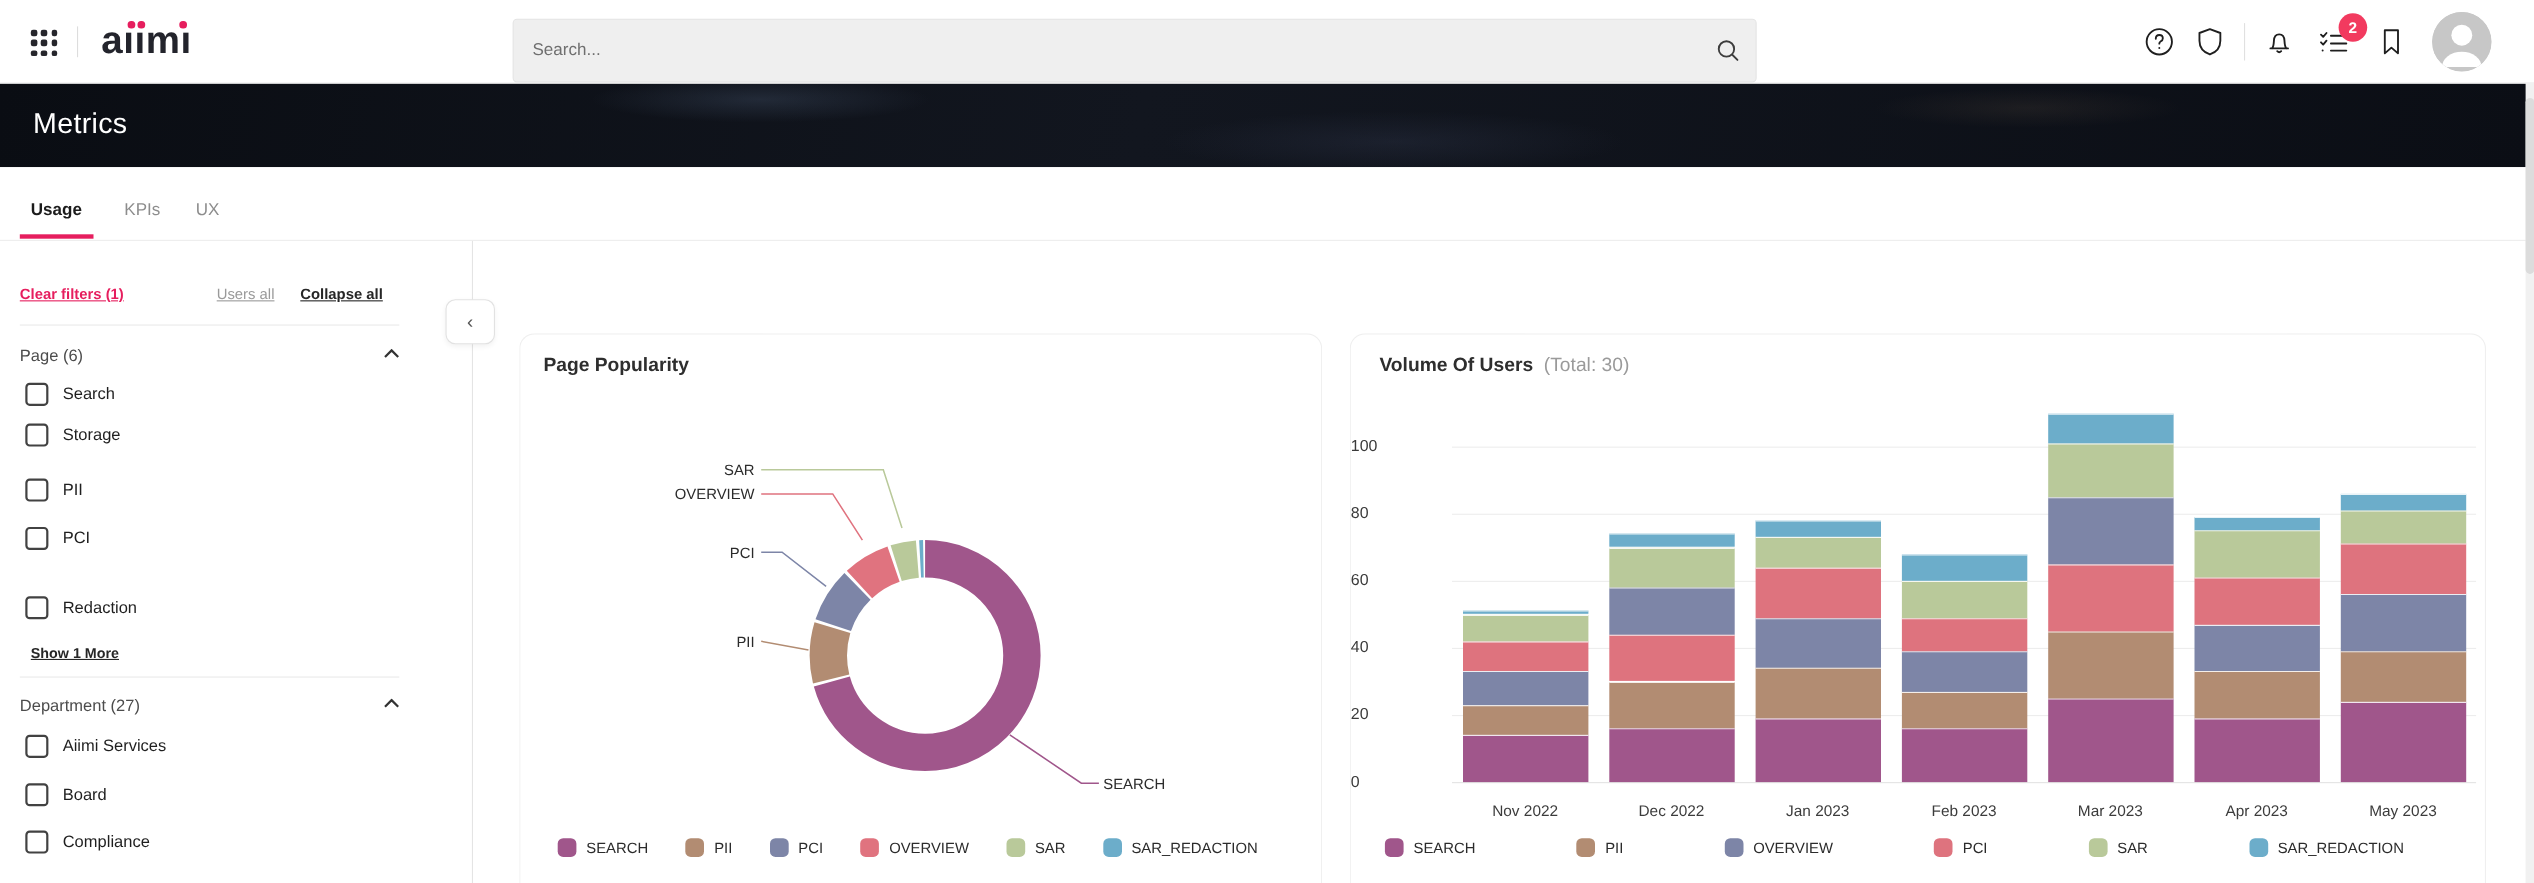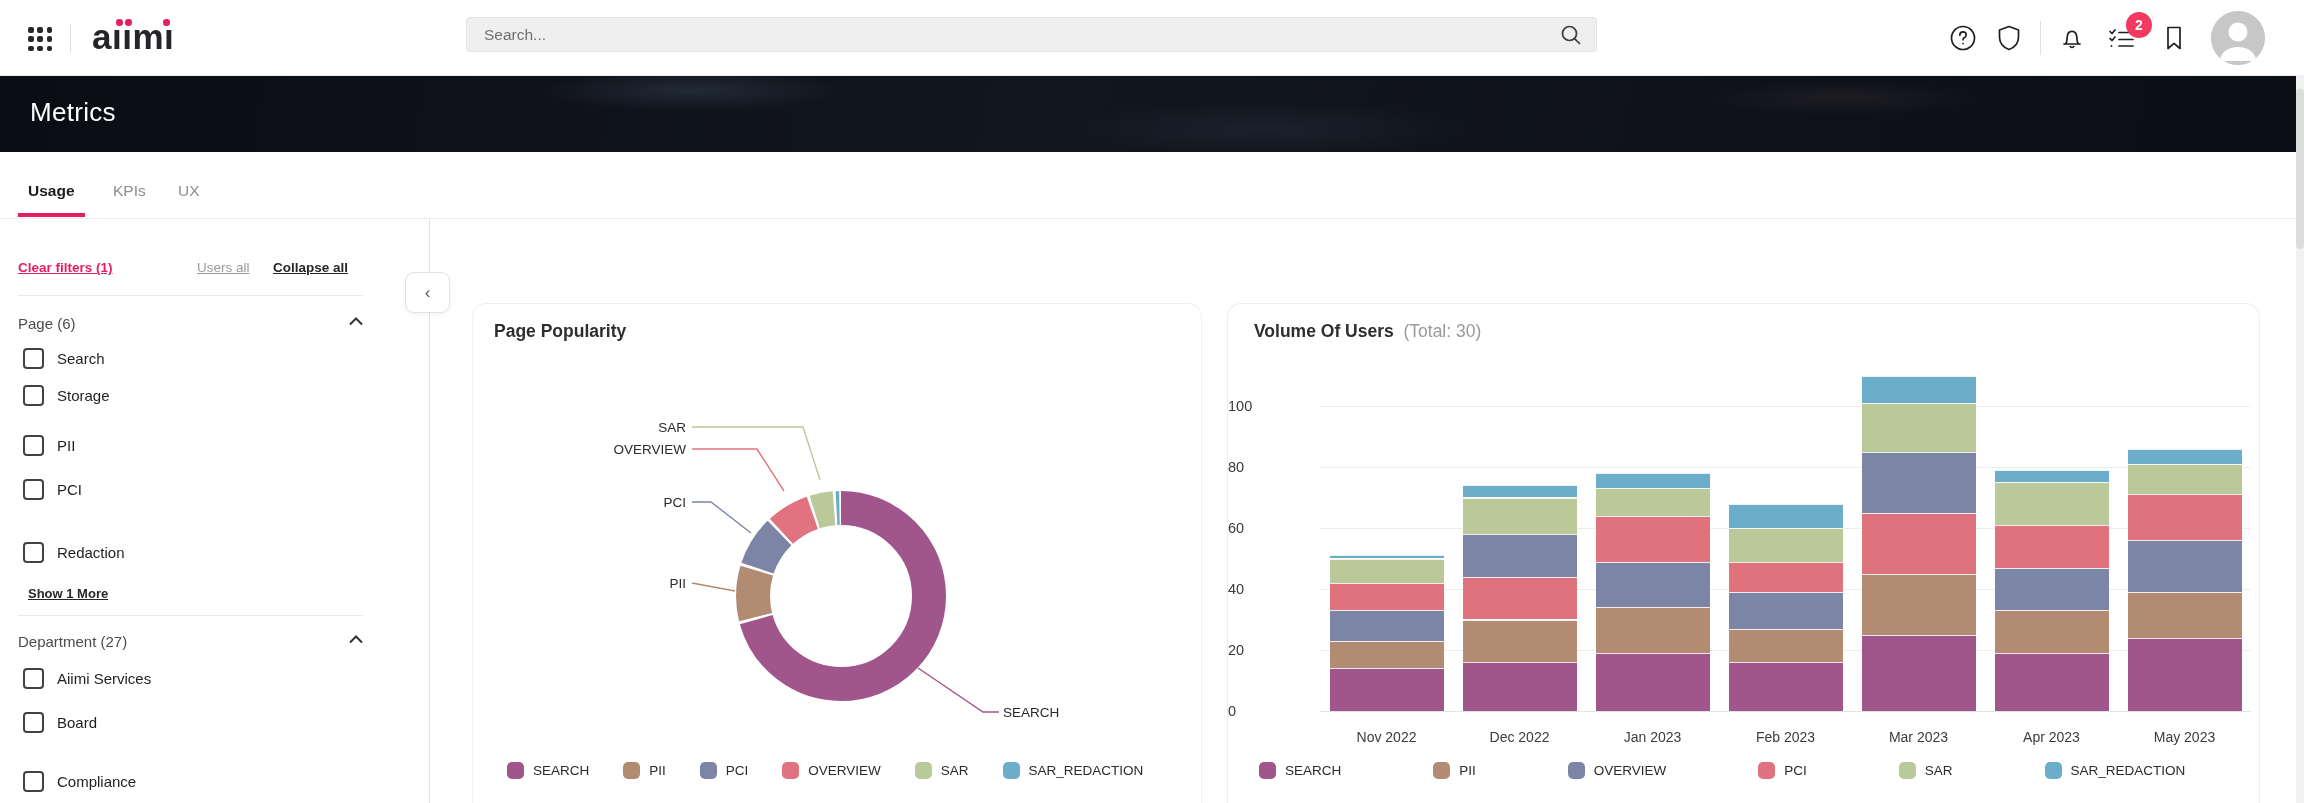--- a/index.html
+++ b/index.html
@@ -5,21 +5,21 @@
   html,body{margin:0;padding:0}
   body{width:2304px;height:803px;position:relative;overflow:hidden;background:#fff;
        font-family:"Liberation Sans",sans-serif;color:#222}
   
   .topbar{position:absolute;left:0;top:0;width:2304px;height:75px;background:#fff;border-bottom:1px solid #ececec;z-index:5}
   .grid-icon{position:absolute;left:28px;top:27px;width:25px;height:25px;display:grid;grid-template-columns:repeat(3,1fr);gap:3px;cursor:pointer}
   .grid-icon i{width:5.5px;height:5.5px;border-radius:2px;background:#26262c}
   .tb-vdiv{position:absolute;left:70px;top:24px;width:1px;height:28px;background:#ddd}
   .logo{position:absolute;left:92px;top:17px;width:90px;height:42px;font-size:35px;font-weight:bold;color:#23242c;letter-spacing:0.5px}
   .logo .dot{position:absolute;width:6.5px;height:6.5px;border-radius:50%;top:2px}
-  .searchbar{position:absolute;left:466px;top:17px;width:1131px;height:35px;background:#efefef;border:1px solid #e4e4e4;border-radius:4px;box-sizing:border-box;display:flex;align-items:center}
+  .searchbar{position:absolute;left:466px;top:17px;width:1131px;height:58px;background:#efefef;border:1px solid #e4e4e4;border-radius:4px;box-sizing:border-box;display:flex;align-items:center}
   .searchbar input{flex:1;border:none;background:transparent;outline:none;padding:0 0 0 17px;font-size:15.5px;color:#444;font-family:"Liberation Sans",sans-serif}
   .searchbar input::placeholder{color:#6f6f6f}
   .mag{width:26px;height:26px;margin-right:12px;flex:0 0 auto;cursor:pointer}
   .tb-icons{position:absolute;left:1946px;top:0;height:75px;display:flex;align-items:center}
   .tbi{position:relative;width:34px;height:34px;display:flex;align-items:center;justify-content:center;cursor:pointer}
   .tbi svg{stroke:#1f1f1f;fill:none;stroke-width:1.7;stroke-linecap:round;stroke-linejoin:round}
   .tb-vdiv2{width:1px;height:34px;background:#e0e0e0;margin:0 14px}
   .badge{position:absolute;top:-9px;right:-13px;min-width:26px;height:26px;border-radius:13px;background:#f23a5f;color:#fff;font-size:14px;font-weight:bold;display:flex;align-items:center;justify-content:center}
   .avatar{width:54px;height:54px;border-radius:50%;background:#c7c7c7;overflow:hidden;margin-left:20px;cursor:pointer;flex:0 0 auto}
   
@@ -202,21 +202,21 @@
   </div>
   <div id="group1-rows">
       <div class="frow" style="top: 449px;">
         <span class="cbox"></span>
         <span>Aiimi Services</span>
       </div>
       <div class="frow" style="top: 492.5px;">
         <span class="cbox"></span>
         <span>Board</span>
       </div>
-      <div class="frow" style="top: 536px; margin-top: 16px;">
+      <div class="frow" style="top: 536px;">
         <span class="cbox"></span>
         <span>Compliance</span>
       </div>
     </div>
 </aside>
 
 <div class="vline"></div>
 <button class="collapse-btn">‹</button>
 
 <section class="card left">

